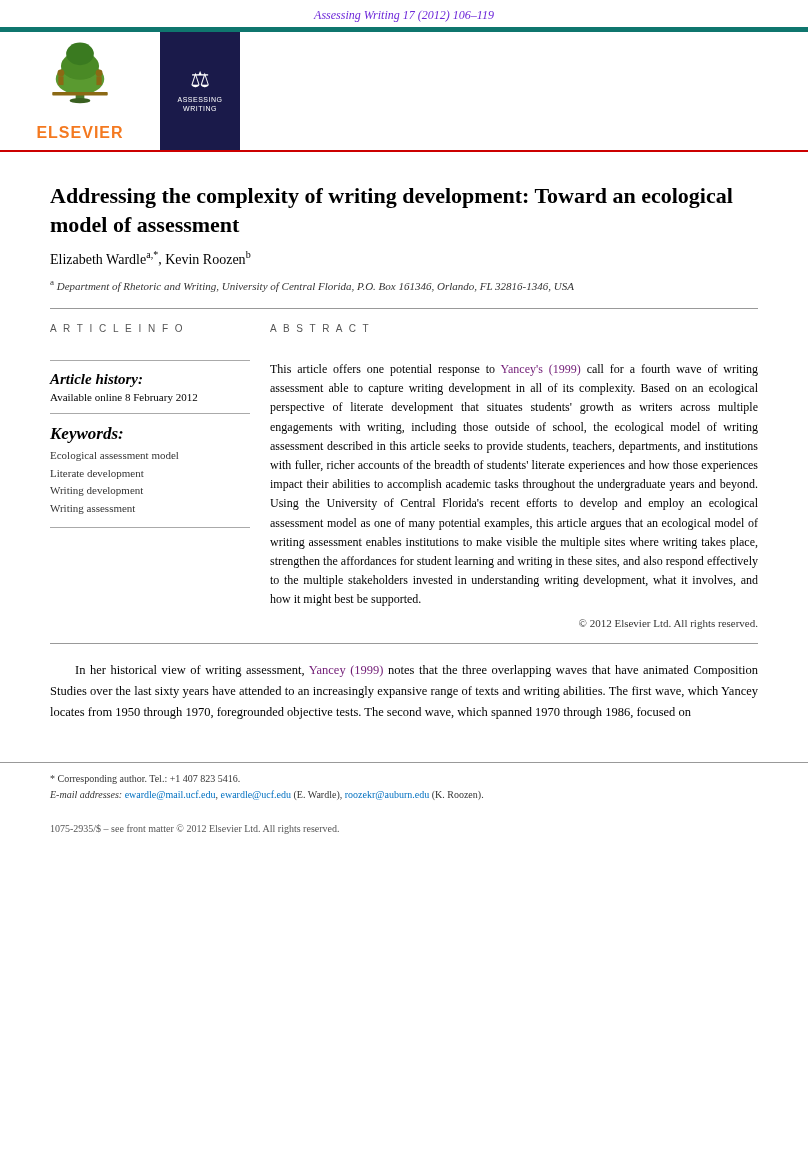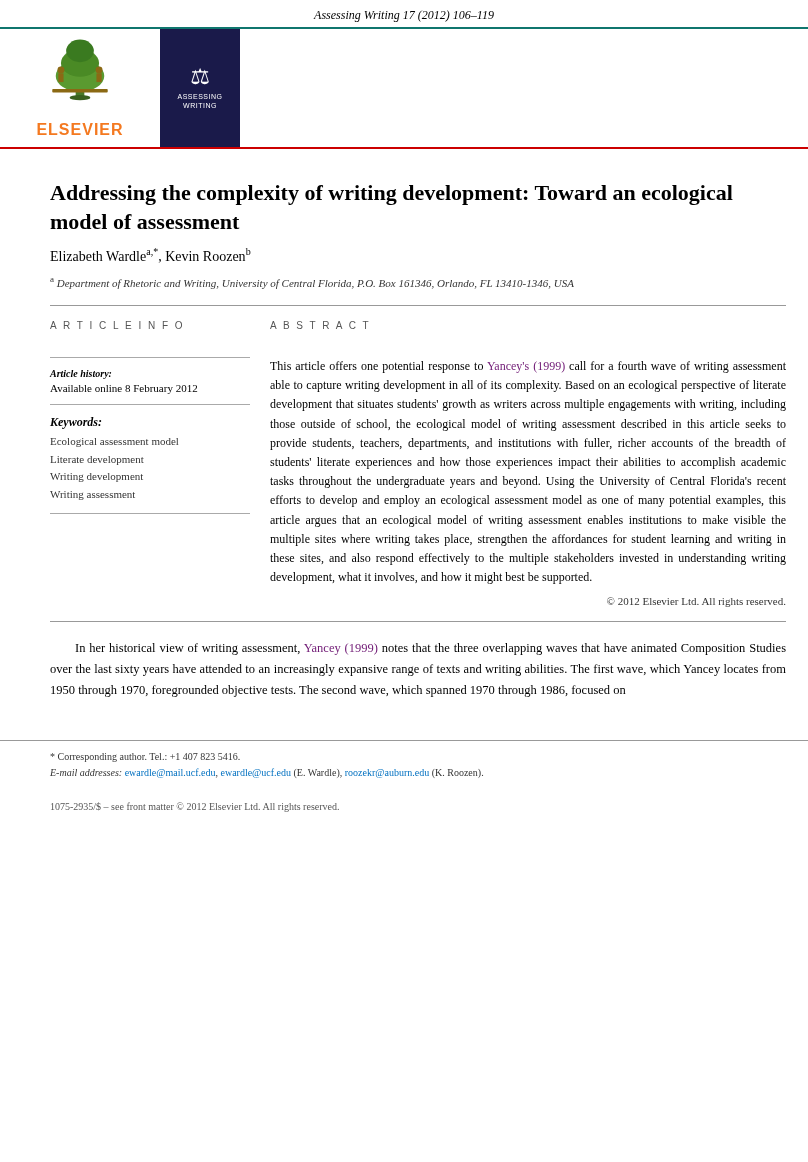--- a/index.html
+++ b/index.html
@@ -16,23 +16,23 @@
       min-height: 1162px;
       background: #fff;
       padding: 0;
       position: relative;
     }
     
     .journal-header-bar {
       text-align: center;
       padding: 8px 0 4px 0;
       font-size: 12px;
-      color: #000000;
-      font-style: italic;
-      border-bottom: 2px solid #0f766e;
+      color: #6d28d9;
+      font-style: italic;
+      border-bottom: 5px solid #0f766e;
     }
     
     .publisher-header {
       display: flex;
       align-items: stretch;
       border-bottom: 2px solid #c00;
       height: 120px;
     }
     .elsevier-logo-block {
       width: 160px;
@@ -107,21 +107,21 @@
       color: #fff;
       font-size: 7px;
       letter-spacing: 0.5px;
       font-family: Arial, sans-serif;
       text-align: center;
       line-height: 1.3;
       margin-top: 4px;
     }
     
     .main-content {
-      padding: 20px 22px 20px 50px;
+      padding: 20px 50px 20px 50px;
     }
     .article-title {
       font-size: 22px;
       font-weight: bold;
       color: #000;
       margin-bottom: 10px;
       margin-top: 10px;
       font-family: "Times New Roman", Times, serif;
       line-height: 1.3;
     }
@@ -166,31 +166,31 @@
     }
     .section-label {
       font-size: 10px;
       font-family: Arial, sans-serif;
       letter-spacing: 2px;
       color: #555;
       text-transform: uppercase;
       margin-bottom: 26px;
     }
     .article-info-label {
-      font-size: 10px;
+      font-size: 15px;
       font-style: italic;
       font-weight: bold;
       margin-bottom: 3px;
     }
     .article-info-value {
       font-size: 11px;
       margin-bottom: 10px;
     }
     .keywords-label {
-      font-size: 12px;
+      font-size: 17px;
       font-style: italic;
       font-weight: bold;
       margin-bottom: 3px;
     }
     .keyword-item {
       font-size: 11px;
       line-height: 1.6;
       color: #333;
     }
     .abstract-text {
@@ -297,21 +297,21 @@
 
   <div class="main-content">
 
     <div class="article-title">Addressing the complexity of writing development: Toward an ecological model of assessment</div>
 
     <div class="authors-line">
       <span>Elizabeth Wardle</span><span class="author-sup">a,*</span><span>, Kevin Roozen</span><span class="author-sup">b</span>
     </div>
 
     <div class="affil-block">
-      <sup>a</sup> <span>Department of Rhetoric and Writing, University of Central Florida, P.O. Box 161346, Orlando, FL 13410-1346, USA</span>
+      <sup>a</sup> <span>Department of Rhetoric and Writing, University of Central Florida, P.O. Box 161346, Orlando, FL 32816-1346, USA</span>
     </div>
 
     <hr class="divider-line">
 
     <div class="two-col">
 
       <div class="col-left">
         <div class="section-label">A R T I C L E   I N F O</div>
 
         <hr class="left-divider">

